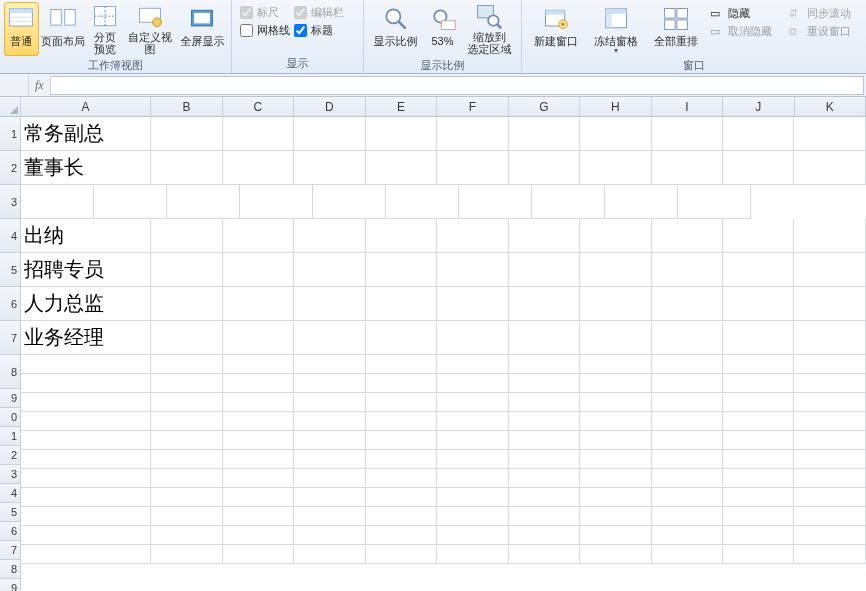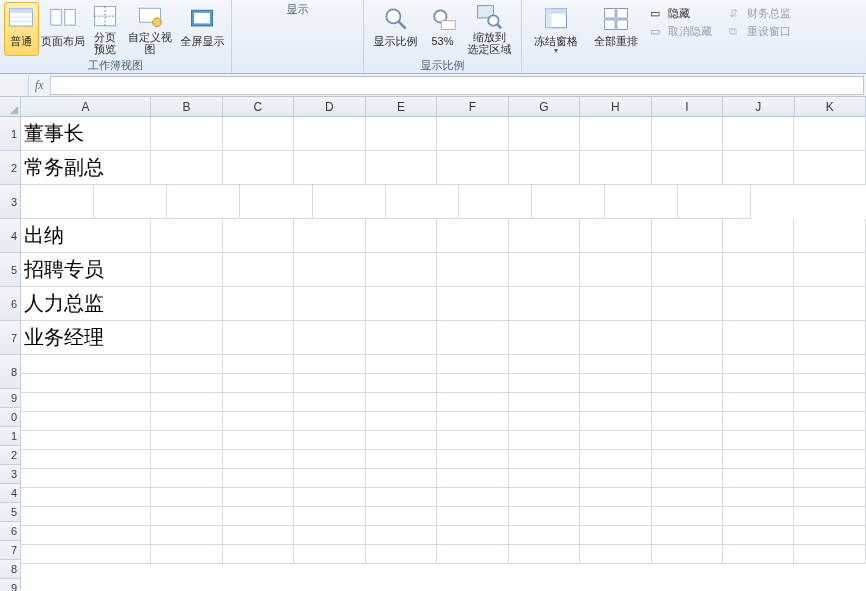--- a/index.html
+++ b/index.html
@@ -100,20 +100,42 @@
               <rect x="7" y="9" width="18" height="12" fill="#fff"></rect>
             </svg>
         </span>
         <span class="lbl">全屏显示</span>
       </div>
     </div>
     <div class="ribbon-group-title">工作簿视图</div>
   </div>
 
   <div class="ribbon-group" style="width:132px">
+    <div class="ribbon-group-body">
+      <div class="stack">
+        <label class="chk" style="color:#9aa0a8;">
+            <input type="checkbox" disabled="" checked="" style="">
+            <span>标尺</span>
+          </label>
+        <label class="chk">
+            <input type="checkbox" style="">
+            <span>网格线</span>
+          </label>
+      </div>
+      <div class="stack">
+        <label class="chk" style="color:#9aa0a8;">
+            <input type="checkbox" checked="" disabled="" style="">
+            <span>编辑栏</span>
+          </label>
+        <label class="chk">
+            <input type="checkbox" checked="" style="">
+            <span>标题</span>
+          </label>
+      </div>
+    </div>
     <div class="ribbon-group-title">显示</div>
   </div>
 
   <div class="ribbon-group" style="width:158px">
     <div class="ribbon-group-body">
       <div class="rbtn sm">
         <span class="icon-box">
             <svg class="icon-svg" viewBox="0 0 32 32">
               <circle cx="13" cy="13" r="8" fill="#fff" stroke="#6d8db5" stroke-width="2"></circle>
               <line x1="19" y1="19" x2="27" y2="27" stroke="#6d8db5" stroke-width="3"></line>
@@ -141,20 +163,31 @@
           </span>
         <span class="lbl" style="white-space:pre">缩放到
 选定区域</span>
       </div>
     </div>
     <div class="ribbon-group-title">显示比例</div>
   </div>
 
   <div class="ribbon-group" style="flex:1;border-right:none;">
     <div class="ribbon-group-body">
+      <div class="rbtn sm">
+        <span class="icon-box">
+            <svg class="icon-svg" viewBox="0 0 32 32">
+              <rect x="4" y="6" width="22" height="18" fill="#fff" stroke="#6d8db5"></rect>
+              <rect x="4" y="6" width="22" height="5" fill="#c9dff5"></rect>
+              <circle cx="24" cy="22" r="5" fill="#f8e08e" stroke="#d2a627"></circle>
+              <text x="24" y="25" font-size="8" text-anchor="middle" fill="#9b7a12">✶</text>
+            </svg>
+          </span>
+        <span class="lbl">新建窗口</span>
+      </div>
       <div class="rbtn sm">
         <span class="icon-box">
             <svg class="icon-svg" viewBox="0 0 32 32">
               <rect x="4" y="4" width="24" height="22" fill="#fff" stroke="#6d8db5"></rect>
               <rect x="4" y="4" width="24" height="6" fill="#c9dff5"></rect>
               <rect x="4" y="4" width="7" height="22" fill="#c9dff5" opacity="0.7"></rect>
             </svg>
           </span>
         <span class="lbl">冻结窗格</span>
         <span class="dropdown-caret">▾</span>
@@ -177,28 +210,29 @@
           </div>
         <div class="chk" style="color:#9aa0a8;">
             <span style="display:inline-block;width:14px;">▭</span>
             <span>取消隐藏</span>
           </div>
       </div>
       <div style="width:1px;background:#c5d4e8;margin:2px 6px;"></div>
       <div class="stack" style="padding-top:3px;">
         <div class="chk" style="color:#9aa0a8;">
             <span style="display:inline-block;width:14px;color:#b8c4d4;">⇵</span>
-            <span>财务总监</span>
+            <span>同步滚动</span>
           </div>
         <div class="chk" style="color:#9aa0a8;">
             <span style="display:inline-block;width:14px;color:#b8c4d4;">⧉</span>
             <span>重设窗口</span>
           </div>
       </div>
     </div>
+    <div class="ribbon-group-title">窗口</div>
   </div>
 </div>
 
 <div class="fxbar-wrap">
   <div class="fxsep"></div>
   <div class="fxbtns">
     <span class="fxlbl">fx</span>
   </div>
   <input class="fxinput" value="" style="">
 </div>
@@ -237,46 +271,46 @@
         <div class="colhdr" style="width: 73px;">E</div>
         <div class="colhdr" style="width: 73px;">F</div>
         <div class="colhdr" style="width: 73px;">G</div>
         <div class="colhdr" style="width: 73px;">H</div>
         <div class="colhdr" style="width: 73px;">I</div>
         <div class="colhdr" style="width: 73px;">J</div>
         <div class="colhdr" style="width: 73px;">K</div>
       </div>
     <div class="cells" id="cells">
         <div class="cellrow">
+          <div class="cell" style="width: 133px;">常务副总</div>
+          <div class="cell" style="width: 73px;"></div>
+          <div class="cell" style="width: 73px;"></div>
+          <div class="cell" style="width: 73px;"></div>
+          <div class="cell" style="width: 73px;"></div>
+          <div class="cell" style="width: 73px;"></div>
+          <div class="cell" style="width: 73px;"></div>
+          <div class="cell" style="width: 73px;"></div>
+          <div class="cell" style="width: 73px;"></div>
+          <div class="cell" style="width: 73px;"></div>
+          <div class="cell" style="width: 73px;"></div>
+        </div>
+        <div class="cellrow">
           <div class="cell" style="width: 133px;">董事长</div>
           <div class="cell" style="width: 73px;"></div>
           <div class="cell" style="width: 73px;"></div>
           <div class="cell" style="width: 73px;"></div>
           <div class="cell" style="width: 73px;"></div>
           <div class="cell" style="width: 73px;"></div>
           <div class="cell" style="width: 73px;"></div>
           <div class="cell" style="width: 73px;"></div>
           <div class="cell" style="width: 73px;"></div>
           <div class="cell" style="width: 73px;"></div>
           <div class="cell" style="width: 73px;"></div>
         </div>
         <div class="cellrow">
-          <div class="cell" style="width: 133px;">常务副总</div>
-          <div class="cell" style="width: 73px;"></div>
-          <div class="cell" style="width: 73px;"></div>
-          <div class="cell" style="width: 73px;"></div>
-          <div class="cell" style="width: 73px;"></div>
-          <div class="cell" style="width: 73px;"></div>
-          <div class="cell" style="width: 73px;"></div>
-          <div class="cell" style="width: 73px;"></div>
-          <div class="cell" style="width: 73px;"></div>
-          <div class="cell" style="width: 73px;"></div>
-          <div class="cell" style="width: 73px;"></div>
-        </div>
-        <div class="cellrow">
           <div class="cell" style="width: 73px;"></div>
           <div class="cell" style="width: 73px;"></div>
           <div class="cell" style="width: 73px;"></div>
           <div class="cell" style="width: 73px;"></div>
           <div class="cell" style="width: 73px;"></div>
           <div class="cell" style="width: 73px;"></div>
           <div class="cell" style="width: 73px;"></div>
           <div class="cell" style="width: 73px;"></div>
           <div class="cell" style="width: 73px;"></div>
           <div class="cell" style="width: 73px;"></div>

